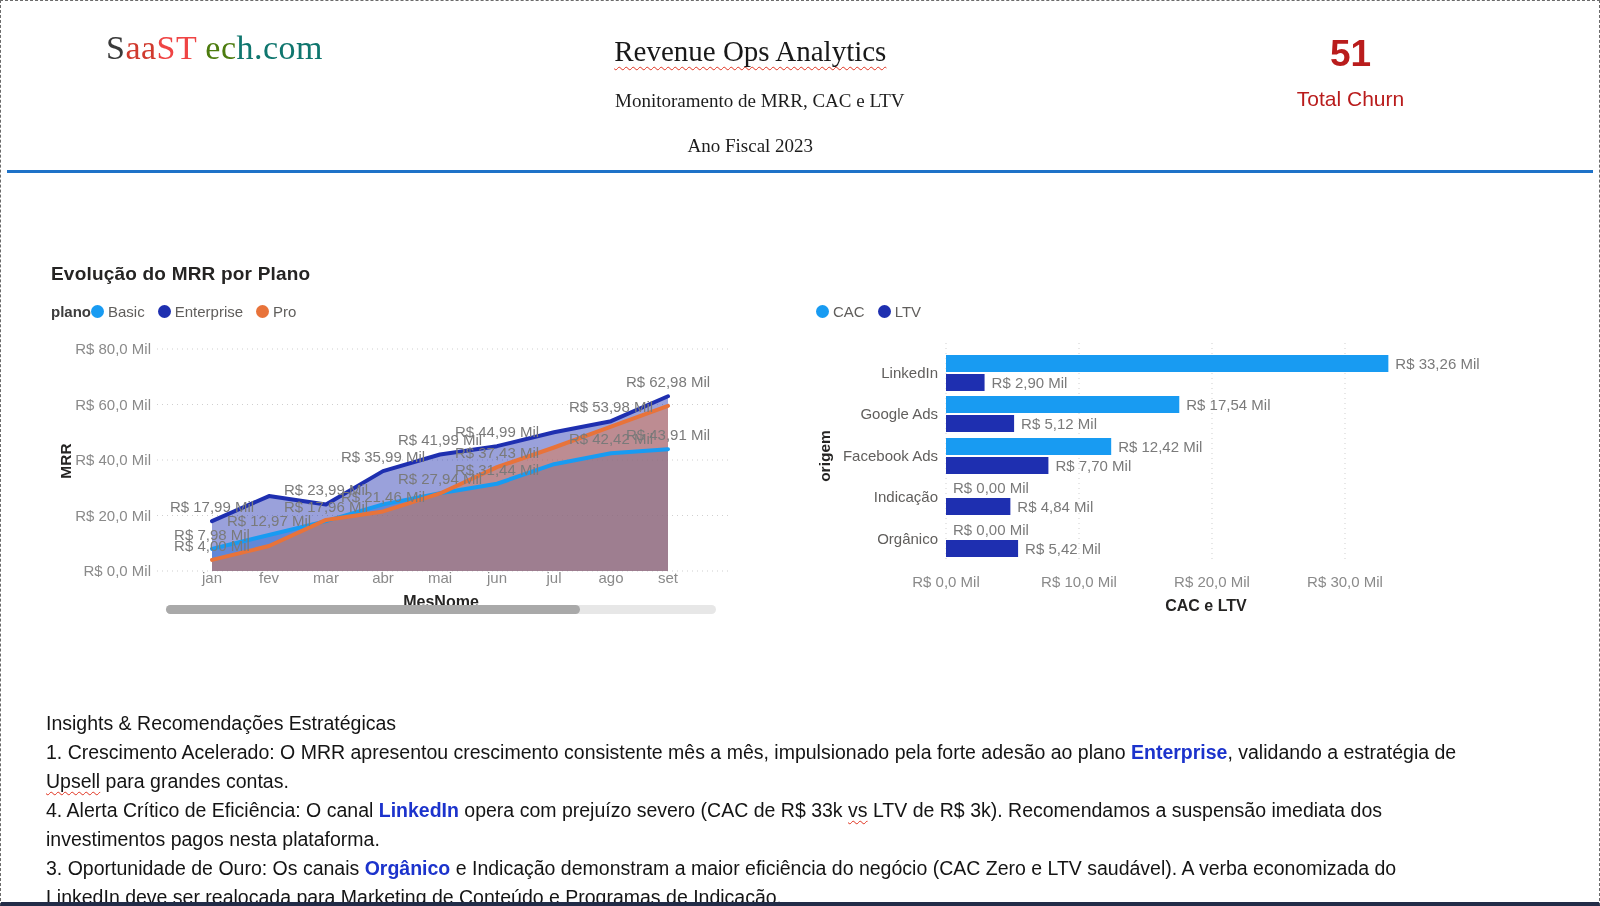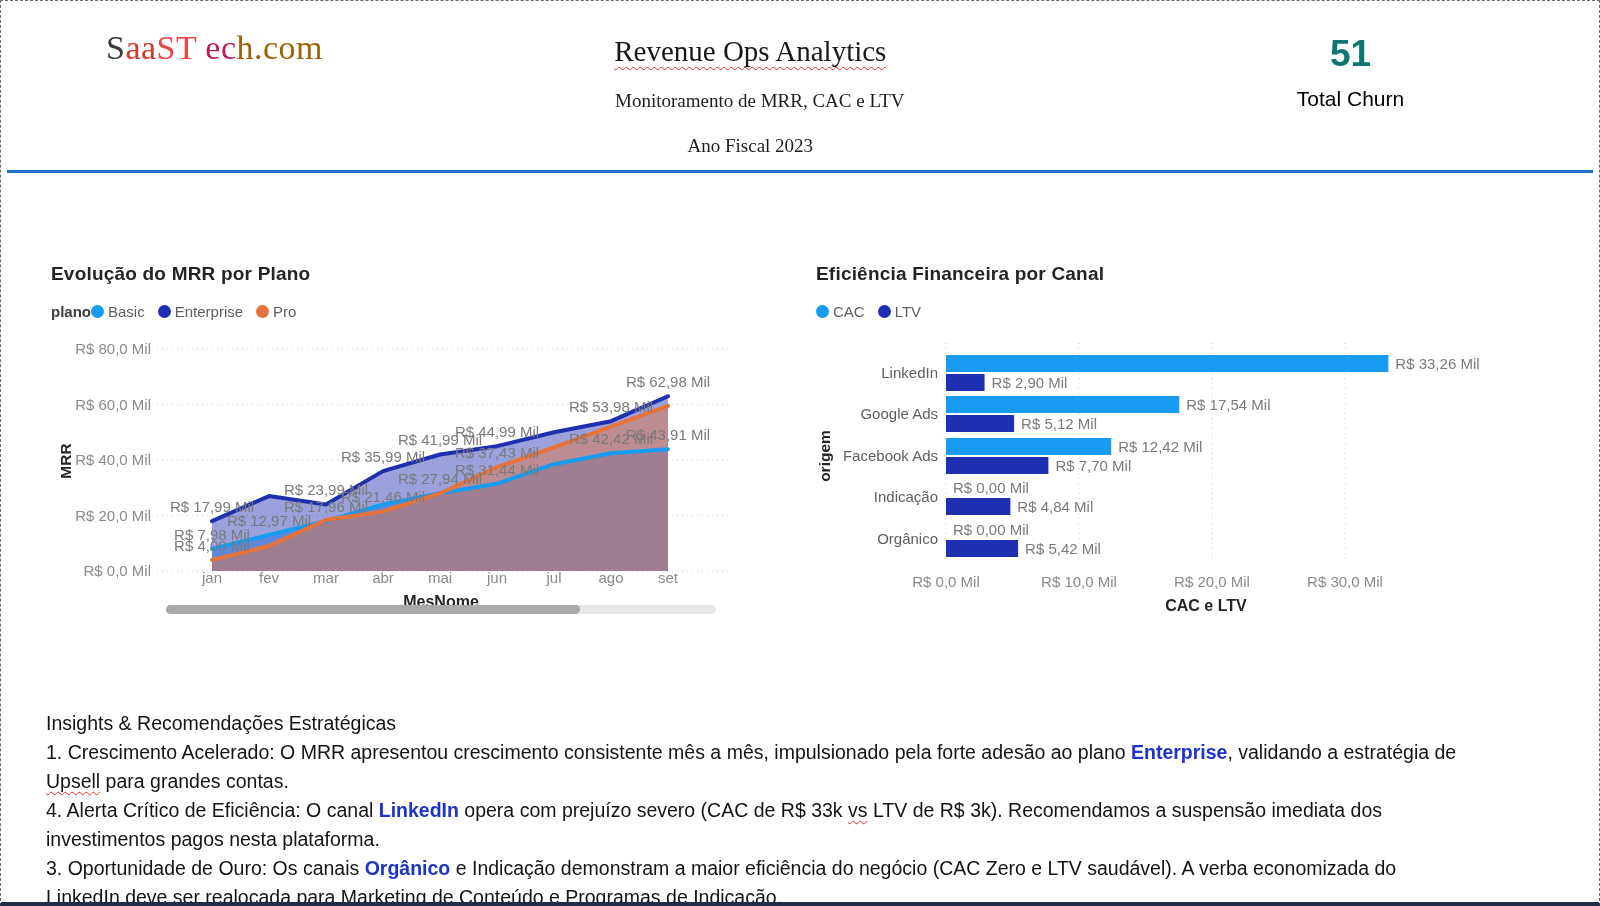--- a/index.html
+++ b/index.html
@@ -11,22 +11,22 @@
   .logo { position:absolute; left:105px; top:28px; font-family:"Liberation Serif", serif;
           font-size:34px; letter-spacing:0.5px; }
   .title-block { position:absolute; left:595px; top:34px; font-family:"Liberation Serif", serif;text-align:center; }
   .dash-title { font-size:29px; font-weight:normal; color:#181818;
                 text-decoration:underline; text-decoration-style:wavy;
                 text-decoration-color:var(--squiggle_red); text-decoration-thickness:1px;
                 text-underline-offset:5px; text-decoration-skip-ink:none; }
   .dash-sub { font-size:19px; color:#1d1d1d; margin-top:22px;margin-left:19px; }
   .dash-sub2 { font-size:19px; color:#1d1d1d; margin-top:23px; }
   .kpi { position:absolute; left:1252px; top:32px; width:195px; text-align:center; }
-  .kpi-value { font-size:37px; font-weight:600; color:#0f766e; }
-  .kpi-label { font-size:21px; color:#000000; margin-top:12px; }
+  .kpi-value { font-size:37px; font-weight:600; color:#b91c1c; }
+  .kpi-label { font-size:21px; color:#b91c1c; margin-top:12px; }
   .divider { position:absolute; left:6px; right:6px; top:169px; height:3px;
              background:var(--divider_blue); }
 
   
   .card { position:absolute; top:262px; width:690px; height:362px; }
   .card.left { left:50px; } .card.right { left:815px; }
   .chart-title { font-size:19px; font-weight:600; color:#252423; letter-spacing:0.2px; }
   .legend { position:absolute; top:40px; left:0; display:flex; align-items:center;
             font-size:15px; color:#605E5C; }
   .legend .legend-title { font-weight:bold; color:#3d3d3d; }
@@ -50,21 +50,21 @@
                   text-decoration-color:var(--squiggle_red); text-decoration-thickness:1px;
                   text-underline-offset:3px; text-decoration-skip-ink:none; }
 </style>
 </head>
 <body>
 
 <div class="page">
 
   <header>
     <div class="logo">
-      <span style="color: rgb(58, 58, 58);">S</span><span style="color: rgb(208, 58, 46);">aa</span><span style="color: #ef4444;">ST</span><span style="color: #be185d; margin-left: 8px;">ec</span><span style="color: #a16207;">h.com</span>
+      <span style="color: rgb(58, 58, 58);">S</span><span style="color: rgb(208, 58, 46);">aa</span><span style="color: #ef4444;">ST</span><span style="color: #4d7c0f; margin-left: 8px;">ec</span><span style="color: #0f766e;">h.com</span>
     </div>
 
     <div class="title-block">
       <h1 class="dash-title">Revenue Ops Analytics</h1>
       <div class="dash-sub">Monitoramento de MRR, CAC e LTV</div>
       <div class="dash-sub2">Ano Fiscal 2023</div>
     </div>
 
     <div class="kpi">
       <div class="kpi-value">51</div>
@@ -136,21 +136,20 @@
         <text x="617" y="252" text-anchor="middle" font-size="15" fill="#8A8A8A">set</text>
         <text x="390" y="276" text-anchor="middle" font-size="16" font-weight="600" fill="#252423">MesNome</text>
         <text x="20" y="130" text-anchor="middle" font-size="15.5" font-weight="600" fill="#252423" transform="rotate(-90 20 130)">MRR</text>
       </svg>
     <div class="scrollbar-track">
       <div class="scrollbar-thumb"></div>
     </div>
   </section>
 
   <section class="card right">
-    <div class="chart-title">Eficiência Financeira por Canal</div>
     <div class="legend" id="legend-1">
         <span class="item">
           <span class="dot" style="background: rgb(24, 155, 242);"></span>
           <span>CAC</span>
         </span>
         <span class="item">
           <span class="dot" style="background: rgb(30, 47, 176);"></span>
           <span>LTV</span>
         </span>
       </div>

